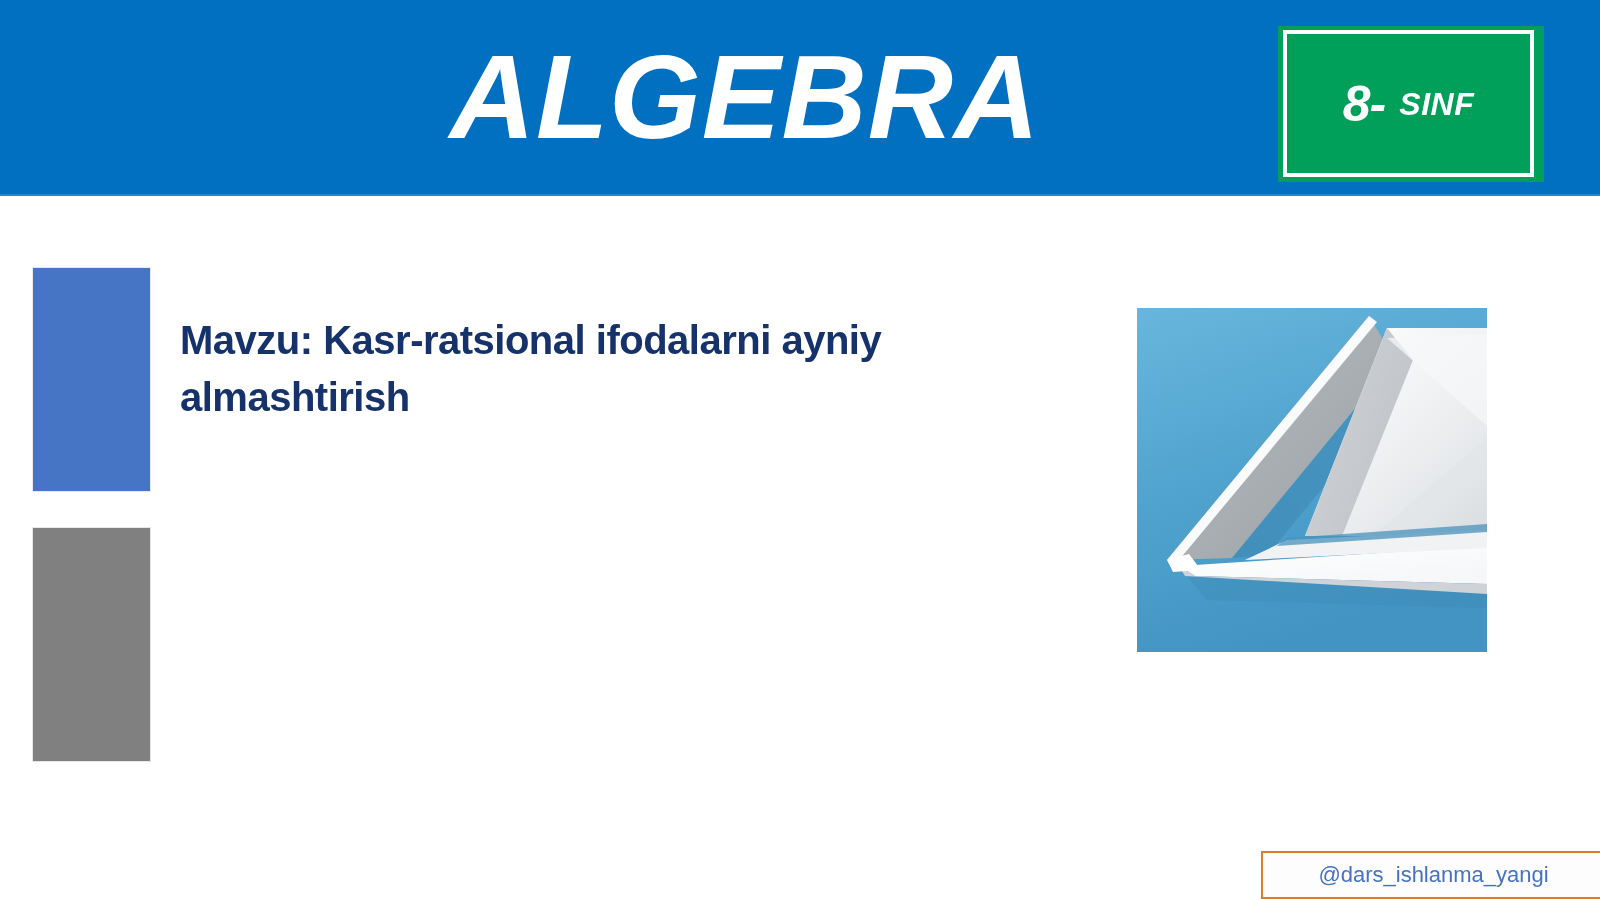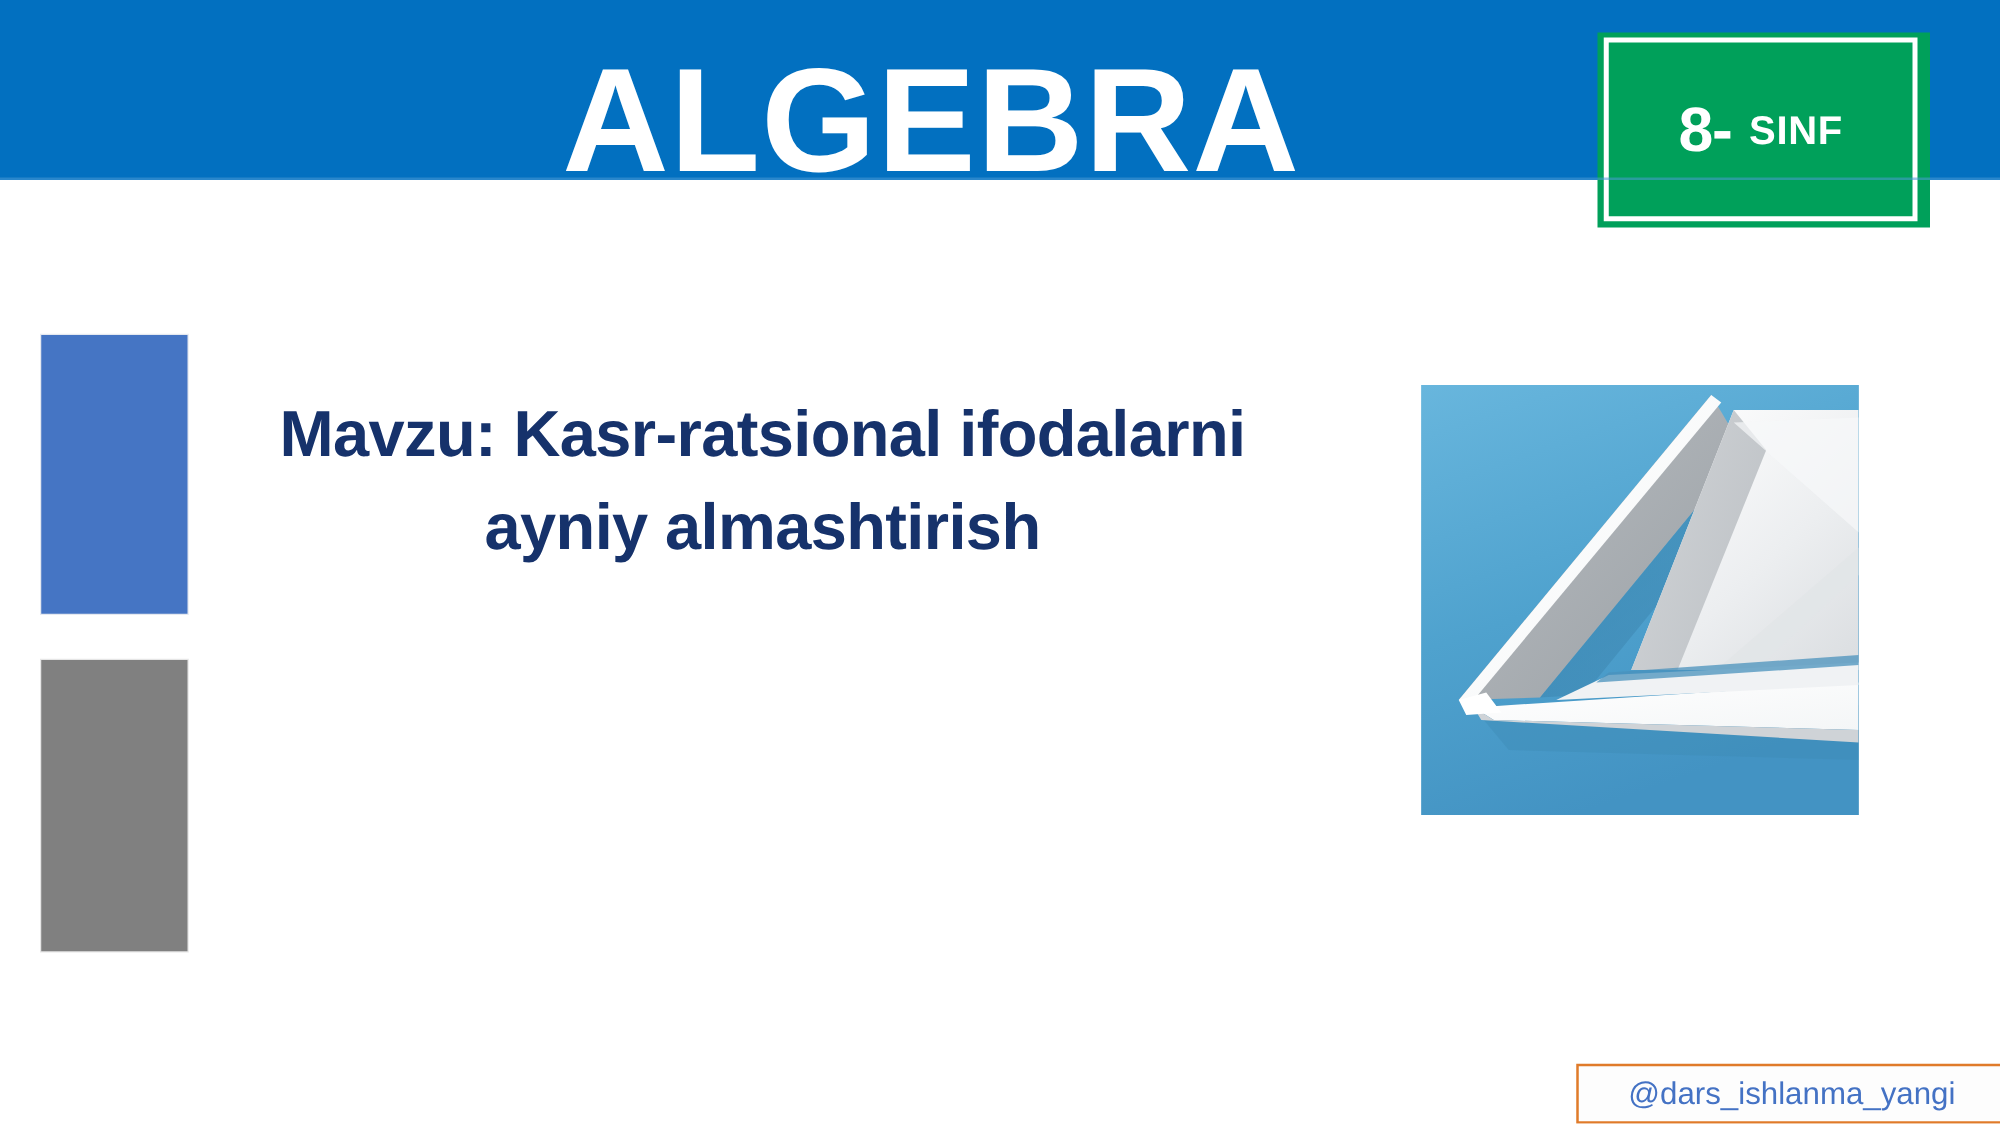--- a/index.html
+++ b/index.html
@@ -17,22 +17,23 @@
     background: #ffffff;
     overflow: hidden;
   }
 
   
   .header-band {
     position: absolute;
     left: 0;
     top: 0;
     width: 1600px;
-    height: 144px;
+    height: 196px;
     background: #0270c0;
+    font-style: italic;
   }
   .header-band::after {
     
     content: "";
     position: absolute;
     left: 0;
     bottom: 0;
     width: 100%;
     height: 2px;
     background: #4b9ad6;
@@ -112,25 +113,24 @@
     box-shadow: 0 0 0 1px rgba(90,90,90,.15);
   }
 
   
   .topic-heading {
     position: absolute;
     left: 180px;
     top: 312px;
     width: 860px;
     color: #16326b;
-    font-size: 52px;
+    font-size: 40px;
     font-weight: bold;
     line-height: 1.42;
     letter-spacing: -.5px;
-    text-align: center;
   }
 
   
   .picture {
     position: absolute;
     left: 1137px;
     top: 308px;
     width: 350px;
     height: 344px;
     overflow: hidden;
@@ -151,21 +151,21 @@
     height: 48px;
     border: 2px solid #e07b2a;
     box-sizing: border-box;
     background: #fdfdfd;
     display: flex;
     align-items: center;
     justify-content: center;
   }
   .watermark-text {
     color: #4472c4;
-    font-size: 25px;
+    font-size: 22px;
     line-height: 1;
     letter-spacing: 0px;
     white-space: nowrap;
   }
 </style>
 </head>
 <body>
 
 <div class="slide">
 

